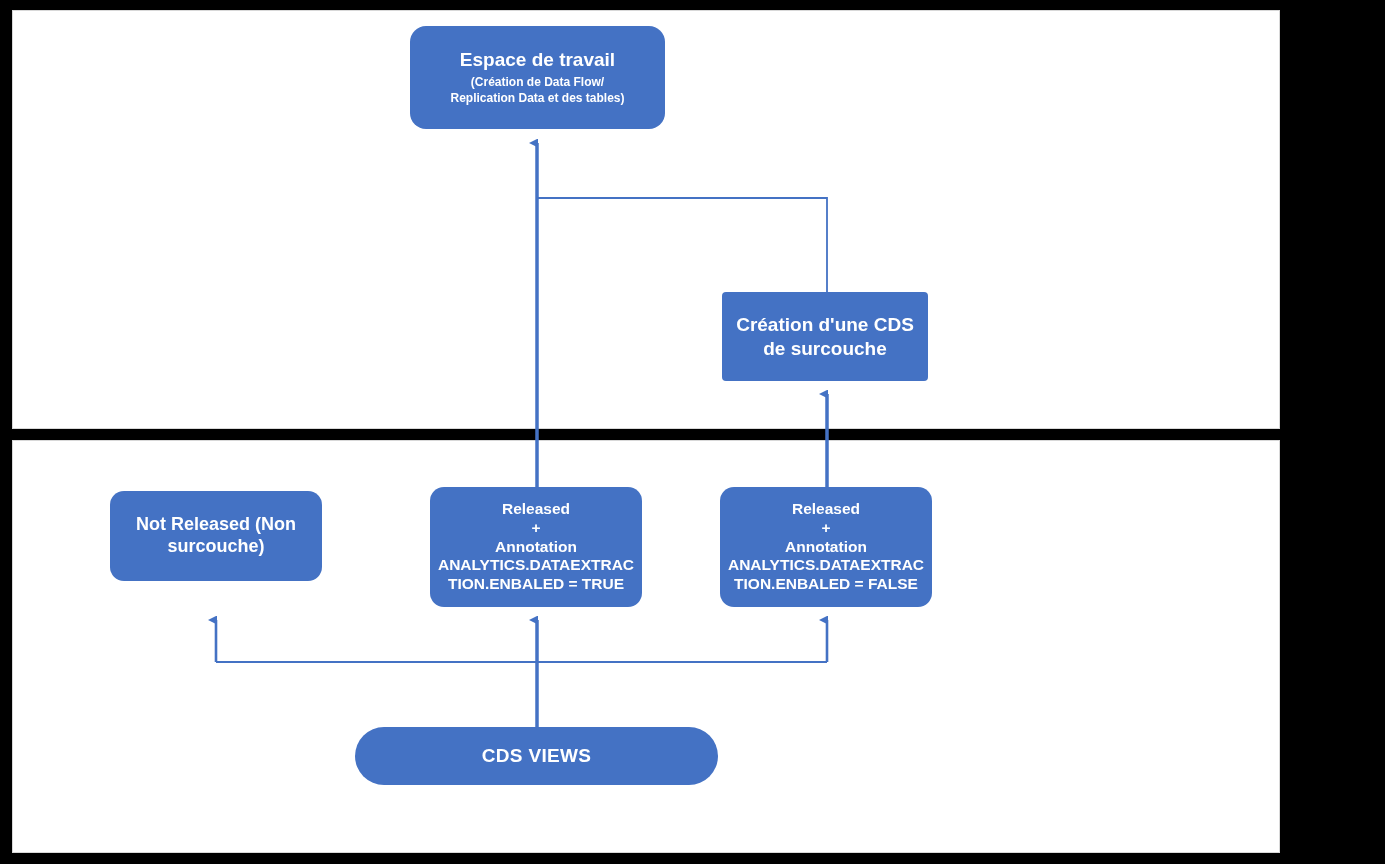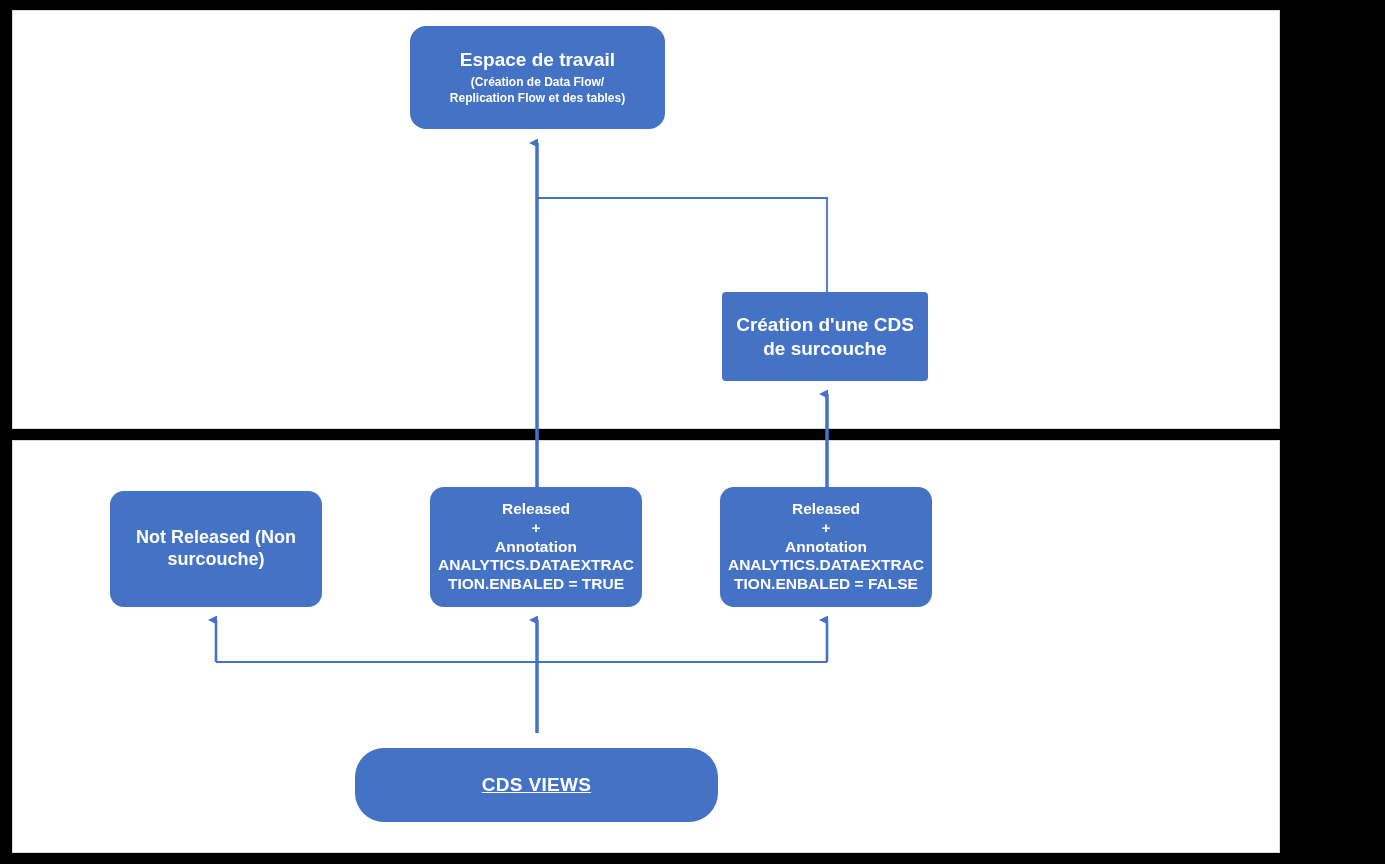--- a/index.html
+++ b/index.html
@@ -89,21 +89,21 @@
     width: 206px;
     height: 89px;
     border-radius: 4px;
     font-size: 19px;
   }
 
   #node-not-released {
     left: 110px;
     top: 491px;
     width: 212px;
-    height: 116px;
+    height: 90px;
     border-radius: 14px;
     font-size: 18px;
   }
 
   #node-released-true {
     left: 430px;
     top: 487px;
     width: 212px;
     height: 120px;
     border-radius: 14px;
@@ -119,27 +119,26 @@
     font-size: 15.5px;
   }
 
   .node .line {
     display: block;
     white-space: pre;
   }
 
   #node-cds-views {
     left: 355px;
-    top: 748px;
+    top: 727px;
     width: 363px;
-    height: 74px;
+    height: 58px;
     border-radius: 29px;
     font-size: 19px;
     letter-spacing: 0.3px;
-    text-decoration: underline;
   }
 </style>
 </head>
 <body>
 
 <div id="canvas">
 
   <div class="panel" id="panel-top"></div>
   <div class="panel" id="panel-bottom"></div>
 
@@ -161,21 +160,21 @@
     <path d="M216,662 L827,662" stroke="#4472C4" stroke-width="1.8" fill="none"></path>
 
     <path d="M216,662 L216,620" stroke="#4472C4" stroke-width="2.6" fill="none" marker-end="url(#arrowhead)"></path>
 
     <path d="M827,662 L827,620" stroke="#4472C4" stroke-width="2.6" fill="none" marker-end="url(#arrowhead)"></path>
   </svg>
 
   <div class="node" id="node-workspace">
     <span class="title line">Espace de travail</span>
     <span class="sub line">(Création de Data Flow/</span>
-    <span class="sub line">Replication Flow et des tables)</span>
+    <span class="sub line">Replication Data et des tables)</span>
   </div>
 
   <div class="node" id="node-cds-overlay">
     <span class="line">Création d'une CDS</span>
     <span class="line">de surcouche</span>
   </div>
 
   <div class="node" id="node-not-released">
     <span class="line">Not Released (Non</span>
     <span class="line">surcouche)</span>

